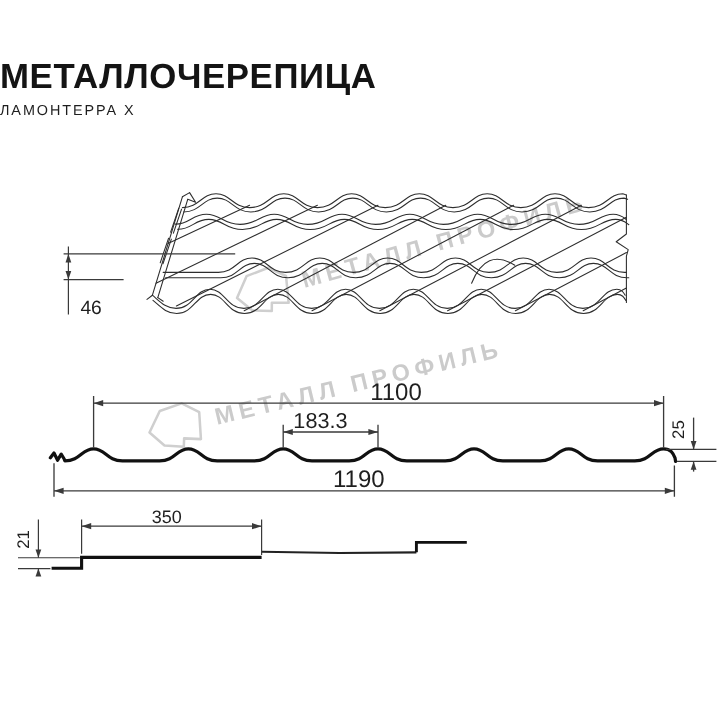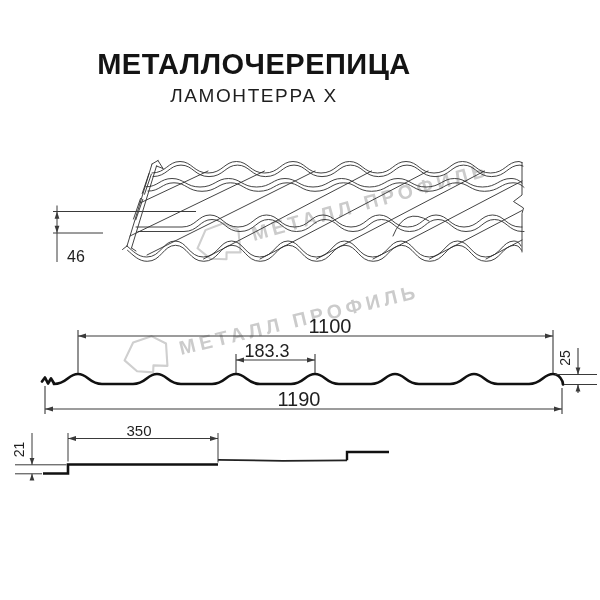--- a/index.html
+++ b/index.html
@@ -1,22 +1,22 @@
 <!DOCTYPE html>
 <html><head>
 <meta charset="utf-8">
 <style>
   html,body{margin:0;padding:0;}
   body{width:600px;height:600px;background:#ffffff;position:relative;overflow:hidden;
        font-family:"Liberation Sans", sans-serif;}
   .stage{position:absolute;left:0;top:0;width:600px;height:600px;}
   
-  .header{position:absolute;left:0;top:49px;width:508px;text-align:center;z-index:3;}
+  .header{position:absolute;left:0;top:49px;width:508px;text-align:left;z-index:3;}
   .title{font-size:29px;font-weight:700;letter-spacing:0.5px;color:#141414;line-height:30px;}
-  .subtitle{margin-top:6px;font-size:19px;font-weight:400;letter-spacing:1.6px;color:#1e1e1e;}
+  .subtitle{margin-top:6px;font-size:12px;font-weight:400;letter-spacing:1.6px;color:#1e1e1e;}
   
   .watermark{position:absolute;display:flex;align-items:center;gap:9px;z-index:1;
              transform-origin:0 50%;pointer-events:none;}
   .watermark .wm-text{font-size:19.5px;font-weight:700;letter-spacing:4.2px;
              color:#cbcbcb;white-space:nowrap;}
   #wm1{left:195px;top:229px;transform:rotate(-15.5deg);}
   #wm2{left:122px;top:341px;transform:rotate(-13.5deg);}
   
   .canvas{position:absolute;left:0;top:0;z-index:2;}
   .lbl{font-family:"Liberation Sans", sans-serif;fill:#1f1f1f;}

